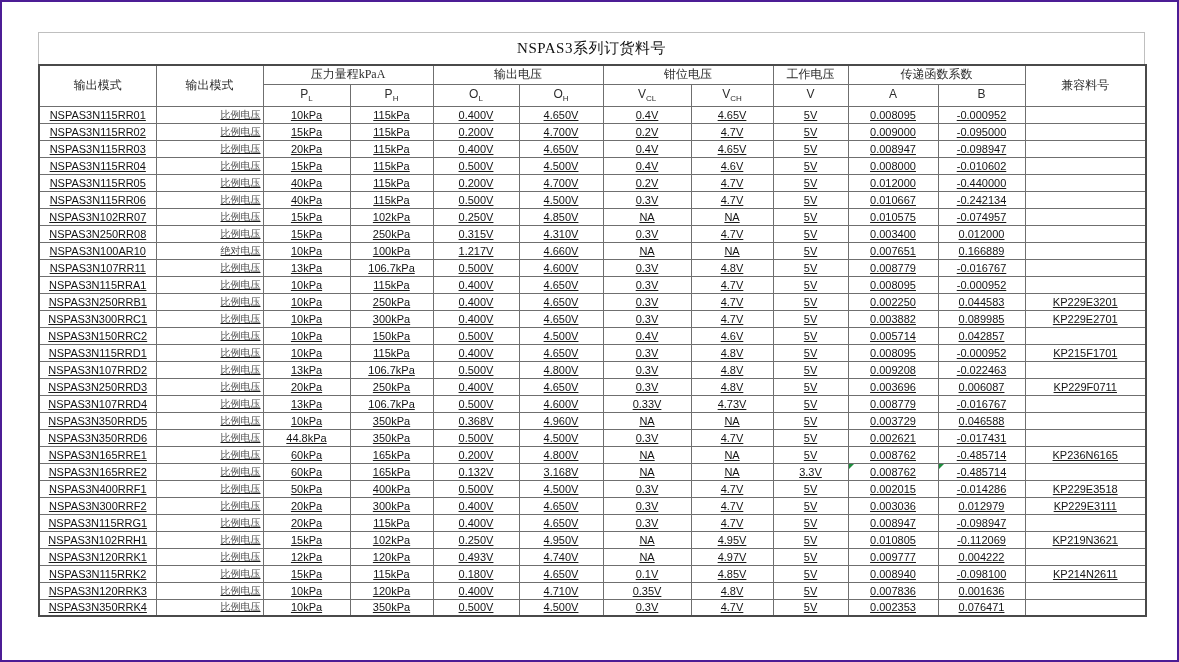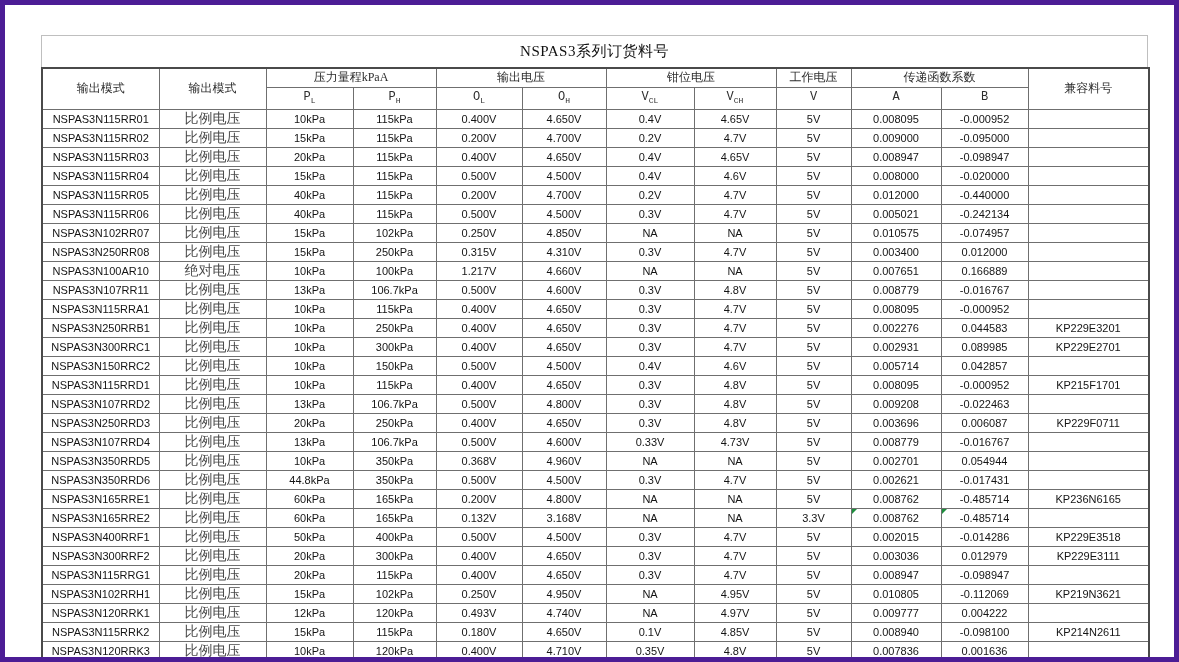--- a/index.html
+++ b/index.html
@@ -1,21 +1,21 @@
 <!DOCTYPE html>
 <html><head>
 <meta charset="utf-8">
 <style>
   html,body{margin:0;padding:0;background:#fff;}
   .page{
     position:relative;
     width:1179px;height:662px;
     background:#ffffff;
     box-sizing:border-box;
-    border:5px solid #4c1d95;
+    border:2px solid #4c1d95;
     overflow:hidden;
     font-family:"Liberation Sans", sans-serif;
     color:#1a1a1a;
   }
   .table-wrap{position:absolute;left:36px;top:30px;width:1107px;}
   .title-box{
     box-sizing:border-box;
     width:100%;height:32px;
     border:1px solid #bfbfbf;border-bottom:none;
     display:flex;align-items:center;justify-content:center;
@@ -38,28 +38,29 @@
     white-space:nowrap;
   }
   table.sheet thead th{
     font-weight:normal;
     font-size:12px;
     color:#2d2d2d;
   }
   thead tr.group-row{height:19px;}
   thead tr.sub-row{height:22px;}
   thead .zh{font-family:"Liberation Serif", serif;}
-  thead .latin{font-family:Liberation Mono, monospace;font-size:11.5px;margin-top:44px;}
+  thead .latin{font-family:Liberation Sans, sans-serif;font-size:11.5px;margin-top:44px;}
   thead sub{font-size:8px;}
-  tbody tr{height:17px;}
+  tbody tr{height:17px;text-decoration:underline;}
   tbody td{font-size:11px;color:#141414;}
   tbody td.zh{
     font-family:"Liberation Serif", serif;
     color:#4a4a4a;
-    font-size:14px;
+    font-size:10px;
+    text-align:right;
   }
   td.rel{position:relative;}
   .err-marker{
     position:absolute;left:0;top:0;
     width:0;height:0;
     border-top:5px solid #1e8e3e;
     border-right:5px solid transparent;
   }
 </style>
 </head>
@@ -155,21 +156,21 @@
             <td>NSPAS3N115RR04</td>
             <td class="zh">比例电压</td>
             <td>15kPa</td>
             <td>115kPa</td>
             <td>0.500V</td>
             <td>4.500V</td>
             <td>0.4V</td>
             <td>4.6V</td>
             <td>5V</td>
             <td>0.008000</td>
-            <td>-0.020000</td>
+            <td>-0.010602</td>
             <td></td>
           </tr>
           <tr>
             <td>NSPAS3N115RR05</td>
             <td class="zh">比例电压</td>
             <td>40kPa</td>
             <td>115kPa</td>
             <td>0.200V</td>
             <td>4.700V</td>
             <td>0.2V</td>
@@ -182,21 +183,21 @@
           <tr>
             <td>NSPAS3N115RR06</td>
             <td class="zh">比例电压</td>
             <td>40kPa</td>
             <td>115kPa</td>
             <td>0.500V</td>
             <td>4.500V</td>
             <td>0.3V</td>
             <td>4.7V</td>
             <td>5V</td>
-            <td>0.005021</td>
+            <td>0.010667</td>
             <td>-0.242134</td>
             <td></td>
           </tr>
           <tr>
             <td>NSPAS3N102RR07</td>
             <td class="zh">比例电压</td>
             <td>15kPa</td>
             <td>102kPa</td>
             <td>0.250V</td>
             <td>4.850V</td>
@@ -266,35 +267,35 @@
           <tr>
             <td>NSPAS3N250RRB1</td>
             <td class="zh">比例电压</td>
             <td>10kPa</td>
             <td>250kPa</td>
             <td>0.400V</td>
             <td>4.650V</td>
             <td>0.3V</td>
             <td>4.7V</td>
             <td>5V</td>
-            <td>0.002276</td>
+            <td>0.002250</td>
             <td>0.044583</td>
             <td>KP229E3201</td>
           </tr>
           <tr>
             <td>NSPAS3N300RRC1</td>
             <td class="zh">比例电压</td>
             <td>10kPa</td>
             <td>300kPa</td>
             <td>0.400V</td>
             <td>4.650V</td>
             <td>0.3V</td>
             <td>4.7V</td>
             <td>5V</td>
-            <td>0.002931</td>
+            <td>0.003882</td>
             <td>0.089985</td>
             <td>KP229E2701</td>
           </tr>
           <tr>
             <td>NSPAS3N150RRC2</td>
             <td class="zh">比例电压</td>
             <td>10kPa</td>
             <td>150kPa</td>
             <td>0.500V</td>
             <td>4.500V</td>
@@ -364,22 +365,22 @@
           <tr>
             <td>NSPAS3N350RRD5</td>
             <td class="zh">比例电压</td>
             <td>10kPa</td>
             <td>350kPa</td>
             <td>0.368V</td>
             <td>4.960V</td>
             <td>NA</td>
             <td>NA</td>
             <td>5V</td>
-            <td>0.002701</td>
-            <td>0.054944</td>
+            <td>0.003729</td>
+            <td>0.046588</td>
             <td></td>
           </tr>
           <tr>
             <td>NSPAS3N350RRD6</td>
             <td class="zh">比例电压</td>
             <td>44.8kPa</td>
             <td>350kPa</td>
             <td>0.500V</td>
             <td>4.500V</td>
             <td>0.3V</td>

